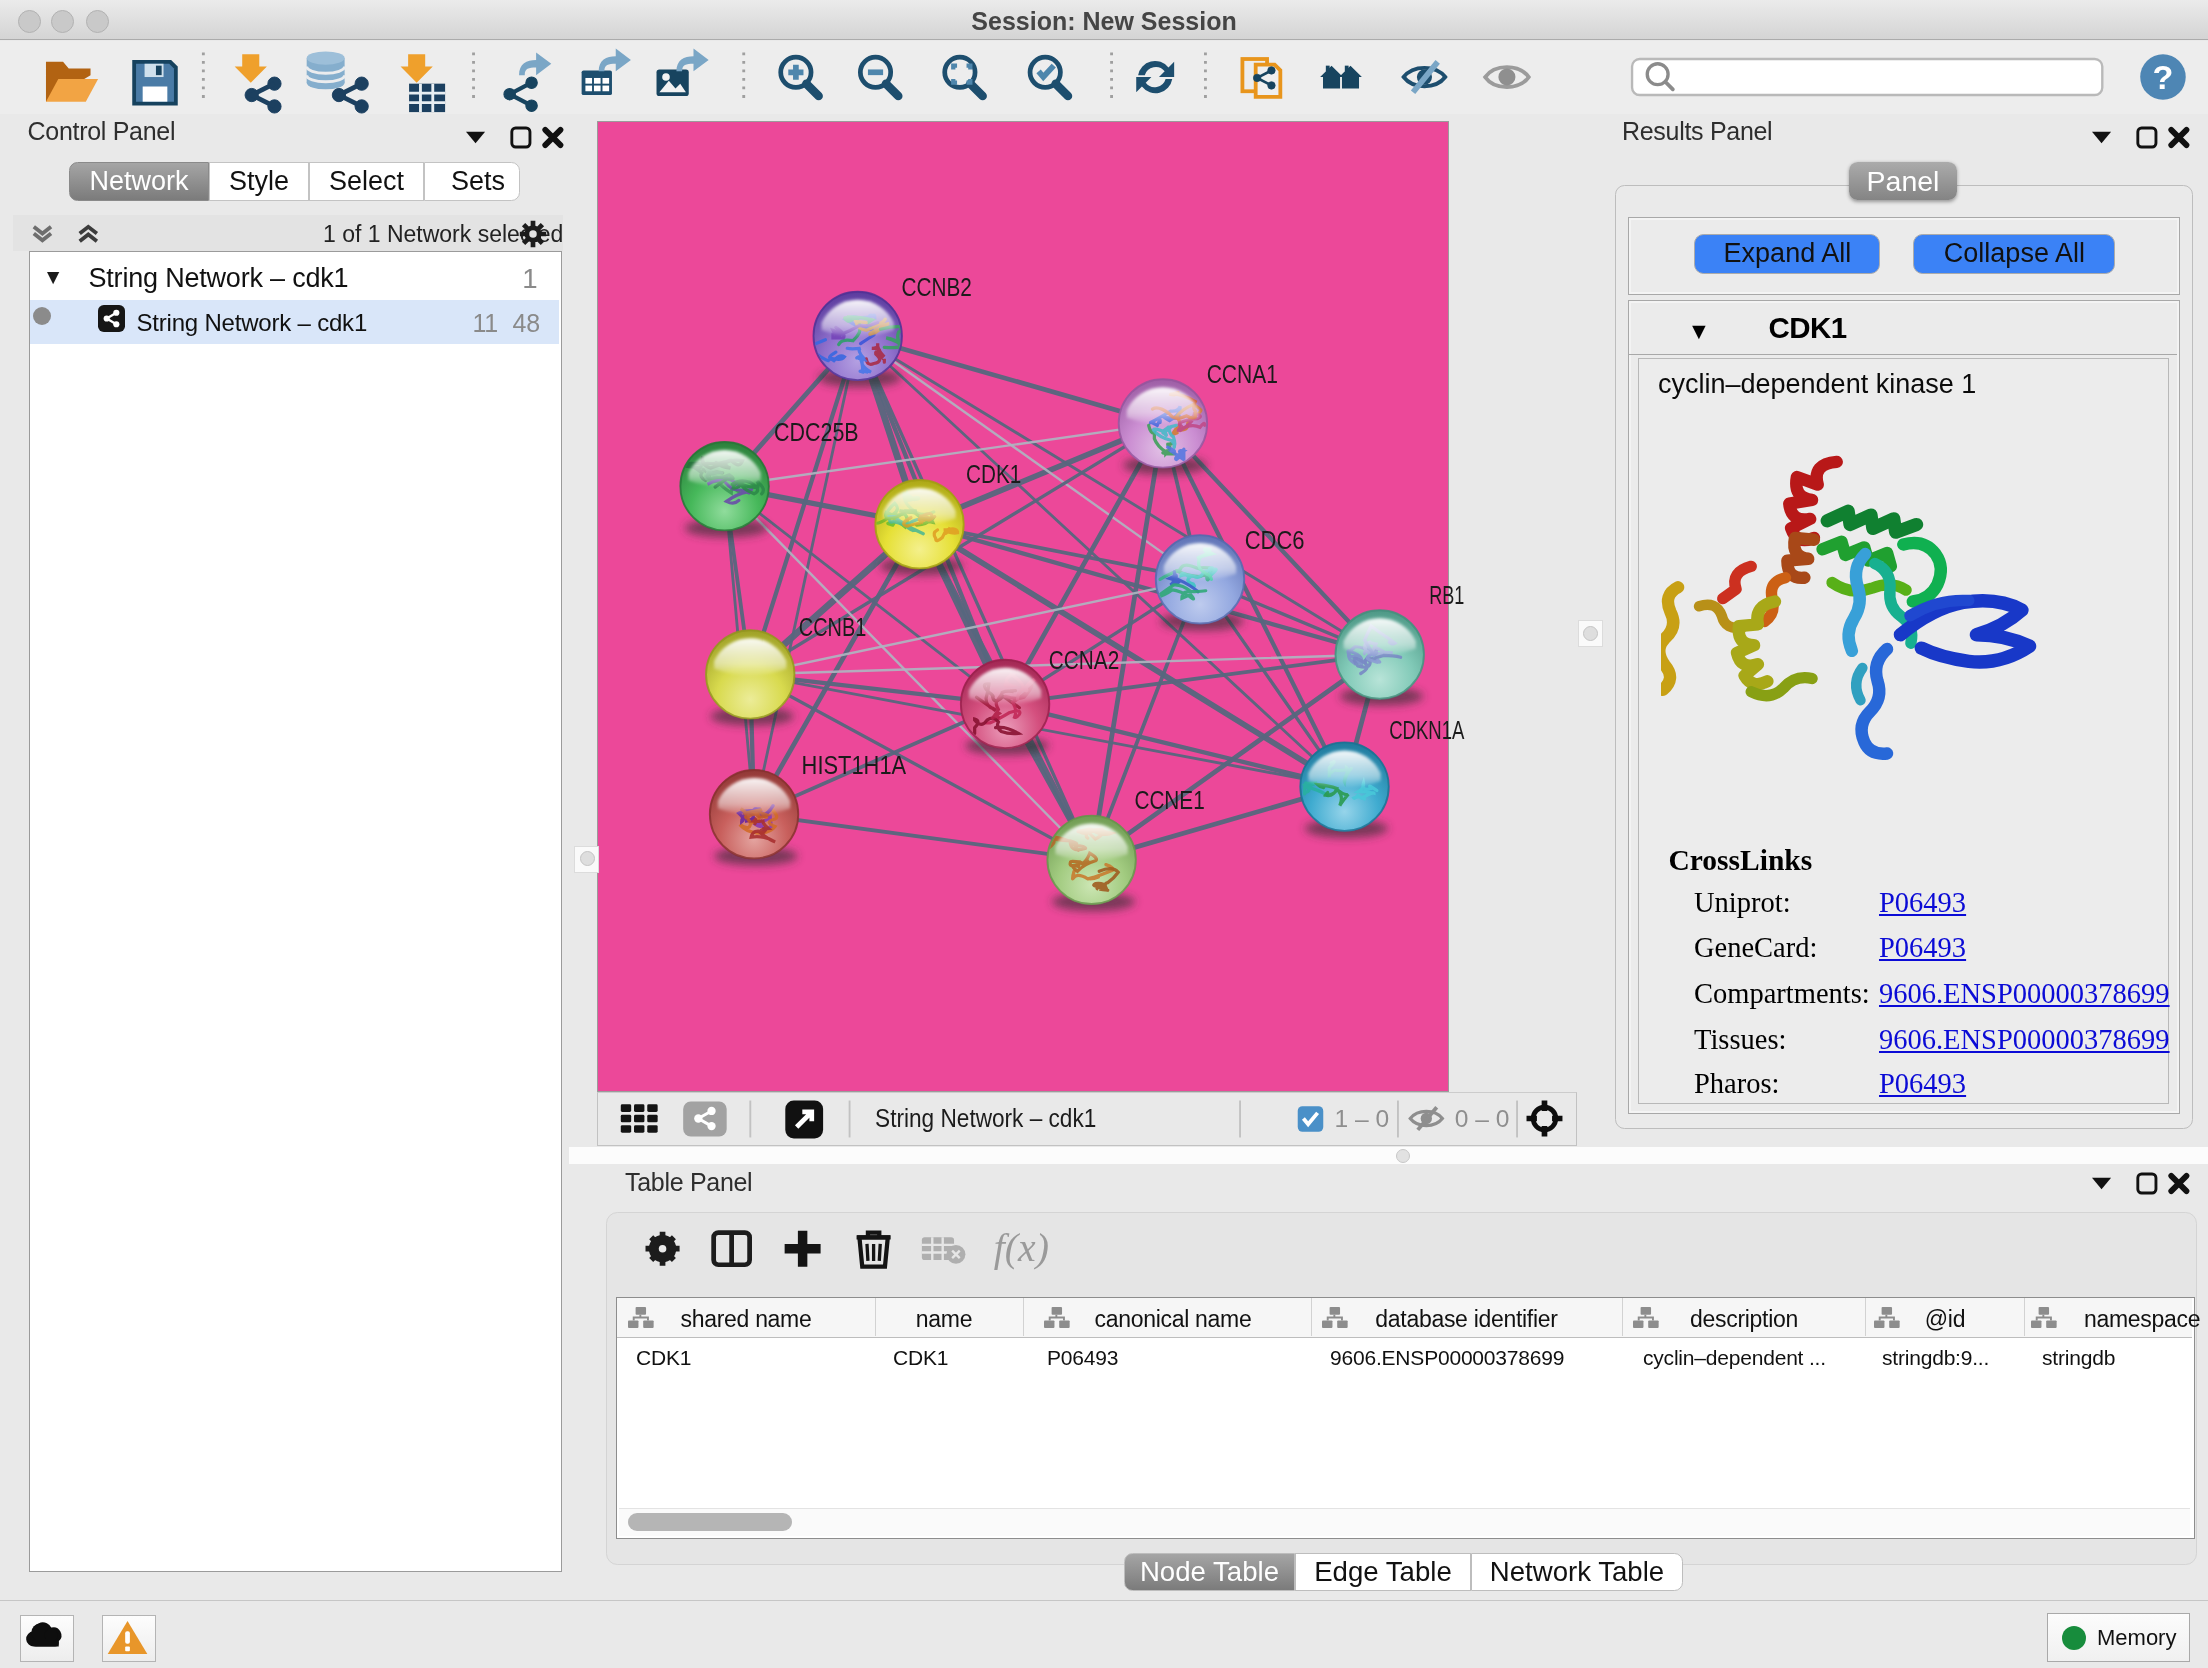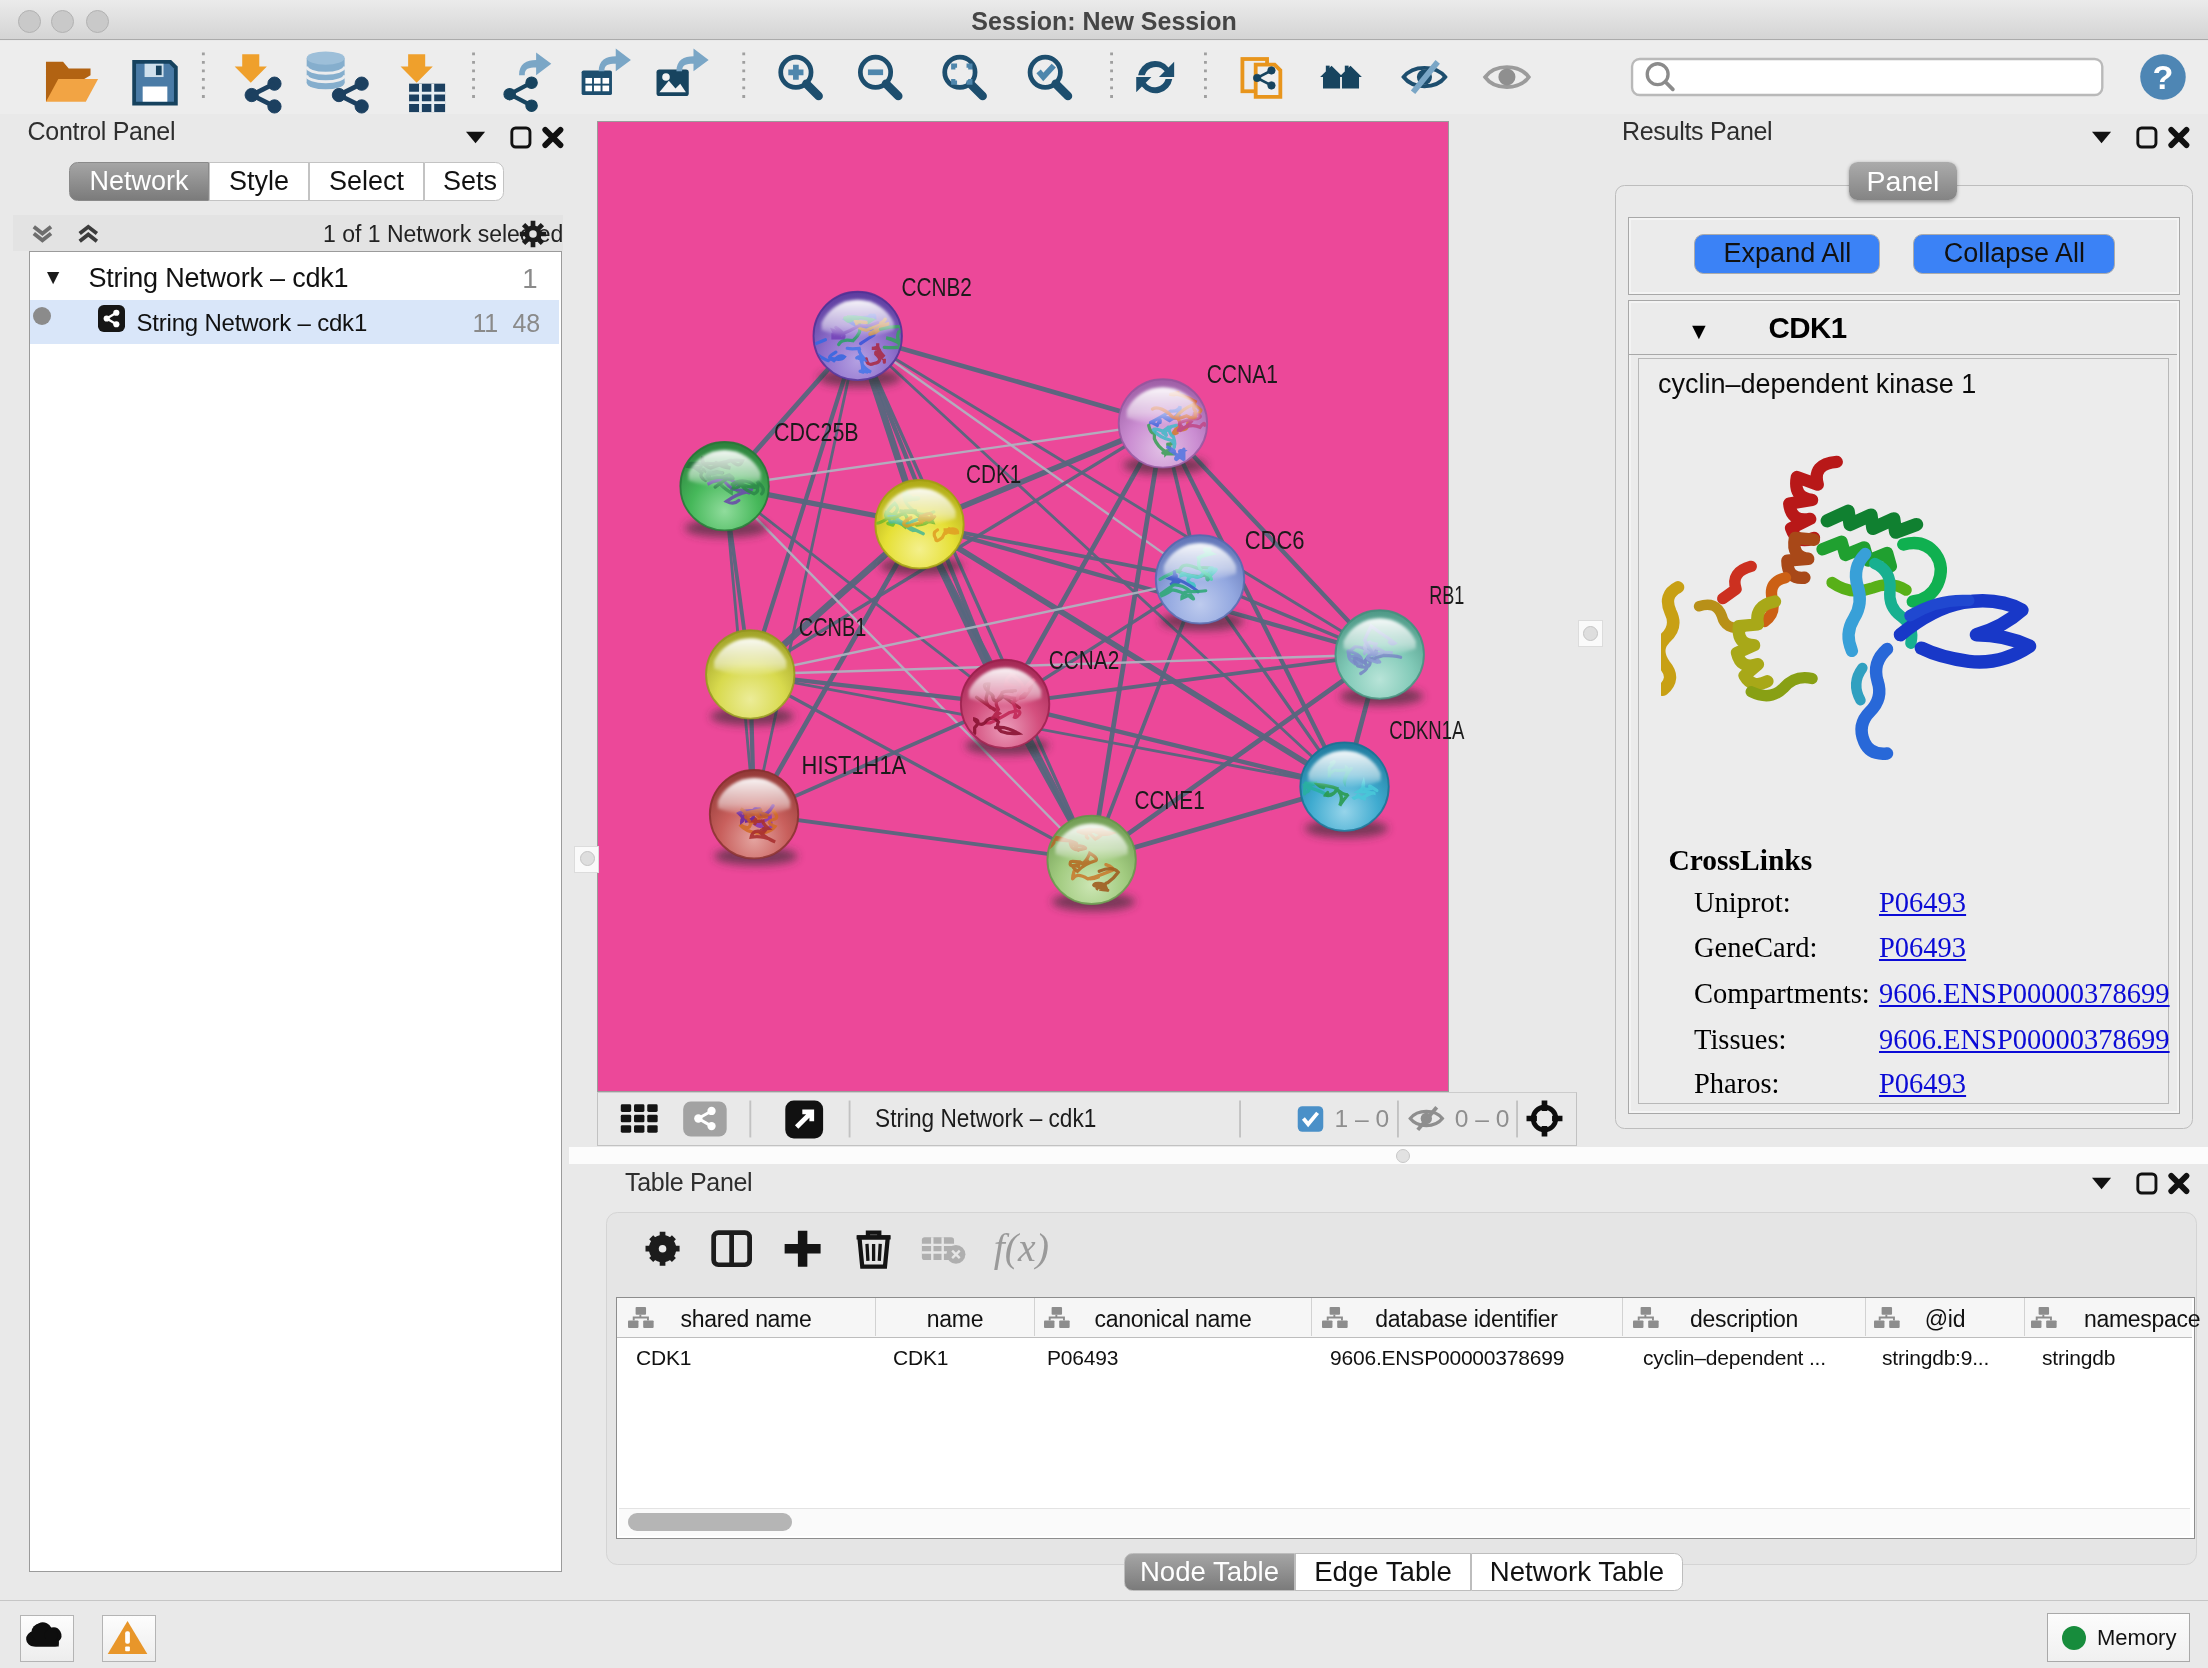--- a/index.html
+++ b/index.html
@@ -250,21 +250,21 @@
 </svg>
 <svg class="abs" style="left:2092px; top:1171px;" width="105" height="25" viewBox="0 0 110 26">
  <path d="M0 7 L20 7 L10 19 Z" fill="#111"></path>
  <rect x="48" y="3" width="19" height="20" rx="4" fill="none" stroke="#111" stroke-width="3"></rect>
  <path d="M83 5 L99 21 M99 5 L83 21" stroke="#111" stroke-width="6" stroke-linecap="round"></path>
 </svg>
 <div id="cp-title" class="ptitle">Control Panel</div>
 <div class="tabbtn tabsel" style="left:69px; width:140px; border-radius:8.6px 0 0 8.6px;">Network</div>
 <div class="tabbtn" style="left:209px; width:100px;">Style</div>
 <div class="tabbtn" style="left:309px; width:115px;">Select</div>
-<div class="tabbtn" style="left:424px; width:80px; border-radius:0 8.6px 8.6px 0;padding-left:12px;">Sets</div>
+<div class="tabbtn" style="left:424px; width:96px; border-radius:0 8.6px 8.6px 0;padding-left:12px;">Sets</div>
 <div id="cp-bar">
     <div id="cp-bar-text">1 of 1 Network selected</div>
 <svg class="abs" style="left:17px; top:5.7px;" width="86" height="27" viewBox="0 0 90 28">
  <g fill="none" stroke="#6e6e6e" stroke-width="4">
   <path d="M4 6 L13 13 L22 6 M4 13 L13 20 L22 13"></path>
  </g>
  <g fill="none" stroke="#3c3c3c" stroke-width="4">
   <path d="M52 13 L61 6 L70 13 M52 21 L61 14 L70 21"></path>
  </g>
 </svg>
@@ -757,21 +757,21 @@
     <path d="M10 2 L18 10 M18 2 L10 10" stroke="#e9e9e9" stroke-width="2.5"></path>
   </g>
   <text x="395" y="38" font-size="42" font-style="italic" fill="#9a9a9a" font-family="Liberation Serif, serif">f(x)</text>
 </svg>
 </div>
 <div id="tptable">
   <div id="tphead">
     <div class="th" style="left:0; width:259px;">
         <div class="thlabel">shared name</div>
       </div>
-    <div class="th" style="left:259px; width:159px;text-decoration:underline;">
+    <div class="th" style="left:248px; width:159px;text-decoration:underline;">
         <div class="thlabel">name</div>
       </div>
     <div class="th" style="left:418px; width:277px;">
         <div class="thlabel">canonical name</div>
       </div>
     <div class="th" style="left:694px; width:312px;">
         <div class="thlabel">database identifier</div>
       </div>
     <div class="th" style="left:1006px; width:243px;">
         <div class="thlabel">description</div>

